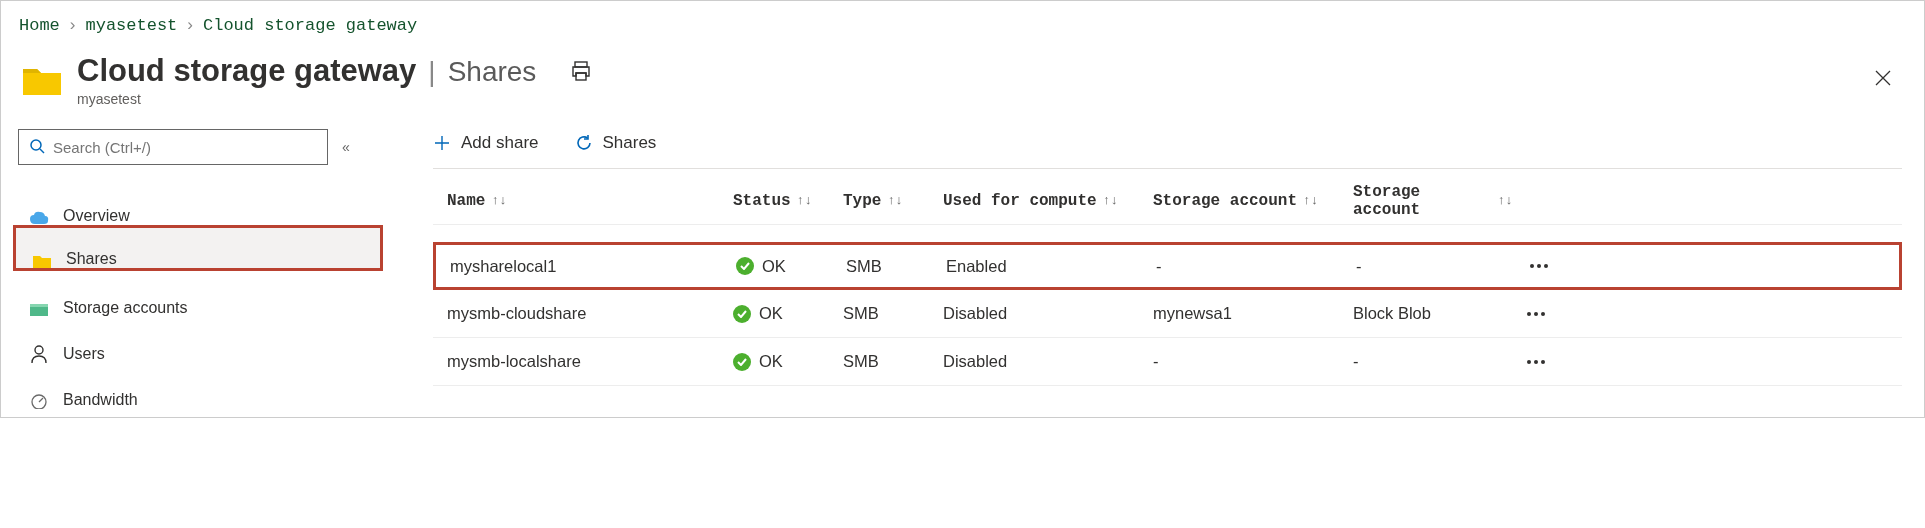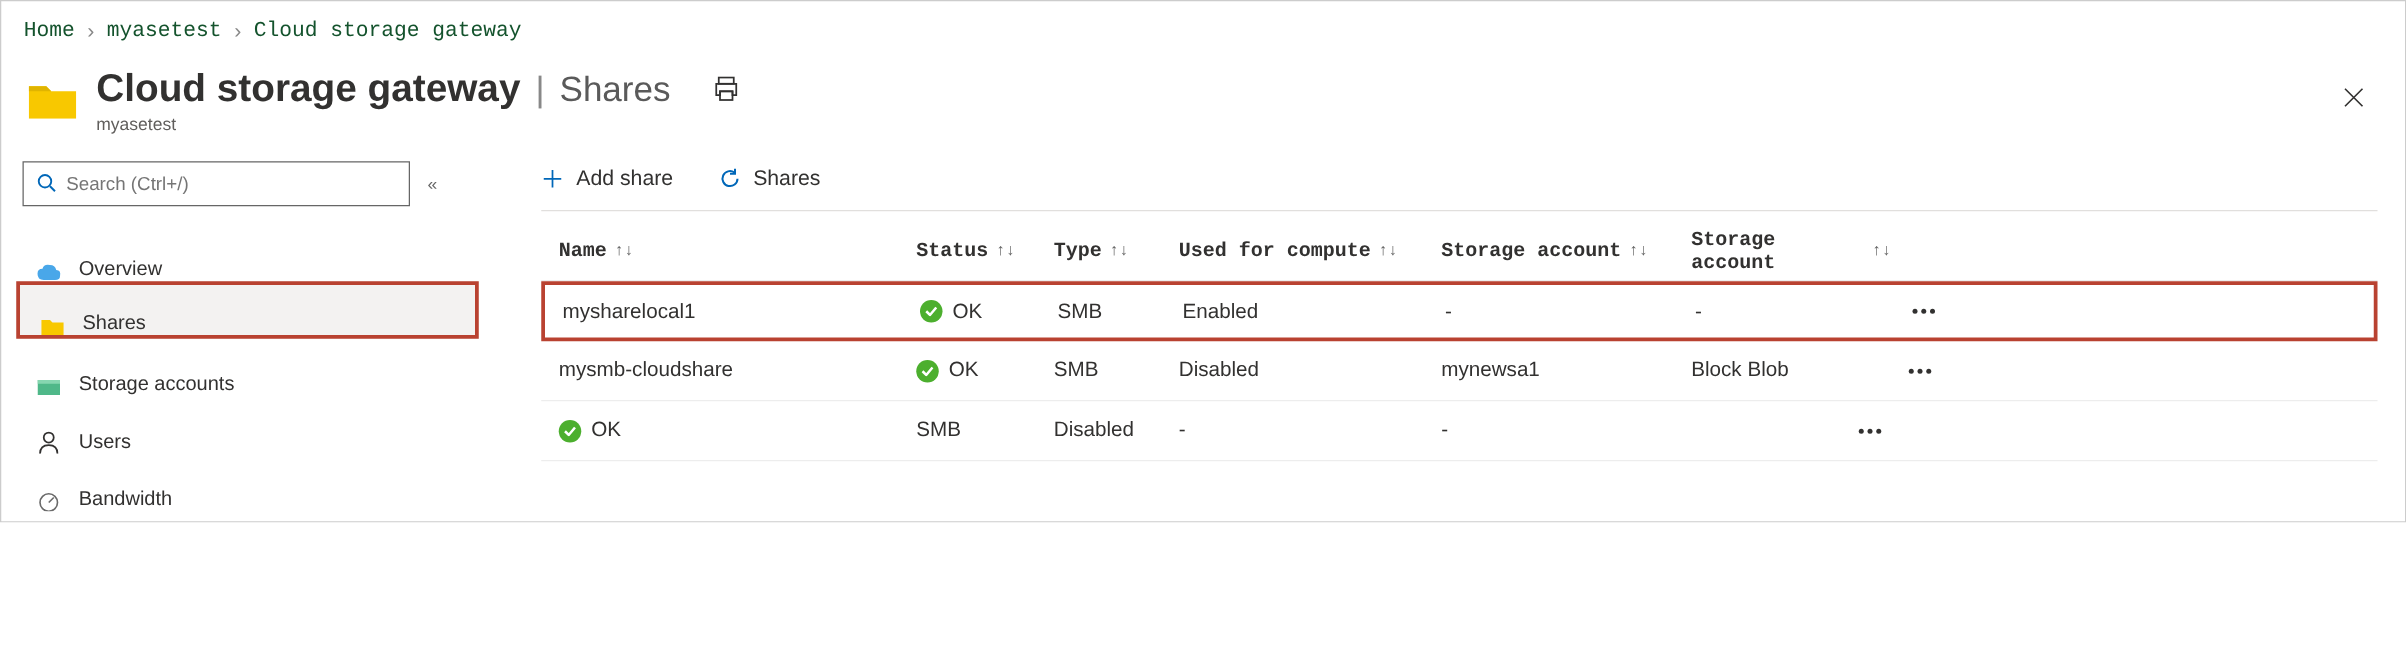--- a/index.html
+++ b/index.html
@@ -39,21 +39,21 @@
     .cmdbar { display: flex; align-items: center; gap: 36px; height: 40px; border-bottom: 1px solid #e1dfdd; padding-bottom: 12px; margin-bottom: 8px; }
     .cmd { display: flex; align-items: center; gap: 10px; font-size: 17px; cursor: pointer; }
     .cmd .ico { color: #0067b8; display: flex; }
 
     .table { width: 100%; }
     .th-row, .tr { display: grid; grid-template-columns: 300px 110px 100px 210px 200px 160px 40px; align-items: center; height: 48px; border-bottom: 1px solid #ededed; }
     .th-row { font-weight: 600; font-size: 16px; }
     .th { display: flex; align-items: center; gap: 6px; font-family: Liberation Mono, monospace; }
     .sort-ico { font-size: 13px; color: #666; }
     .tr { font-size: 16.5px; color: #323130; }
-    .tr.highlight { border: 3px solid #b94231; }
+    .tr.highlight { border: 3px solid #b94231; margin-top: 17px; }
     .cell-status { display: flex; align-items: center; gap: 8px; }
     .ok-badge { width: 18px; height: 18px; border-radius: 50%; background: #4caf2e; display: flex; align-items: center; justify-content: center; }
     .ok-badge svg { display: block; }
     .row-menu { display: flex; gap: 3px; cursor: pointer; justify-self: end; padding-right: 8px; }
     .row-menu span { width: 4px; height: 4px; border-radius: 50%; background: #323130; }
     .th-row .th:first-child, .tr > :first-child { padding-left: 14px; }
   </style>
 </head>
 <body>
 
@@ -243,20 +243,21 @@
           <div>mynewsa1</div>
           <div>Block Blob</div>
           <div class="row-menu">
               <span></span>
               <span></span>
               <span></span>
             </div>
         </div>
 
         <div class="tr">
+          <div>mysmb-localshare</div>
           <div class="cell-status">
             <span class="ok-badge">
                 <svg width="10" height="8" viewBox="0 0 10 8" stroke="#fff" stroke-width="2" fill="none">
                   <path d="M1 4 L4 7 L9 1"></path>
                 </svg>
               </span>
             <span>OK</span>
           </div>
           <div>SMB</div>
           <div>Disabled</div>

